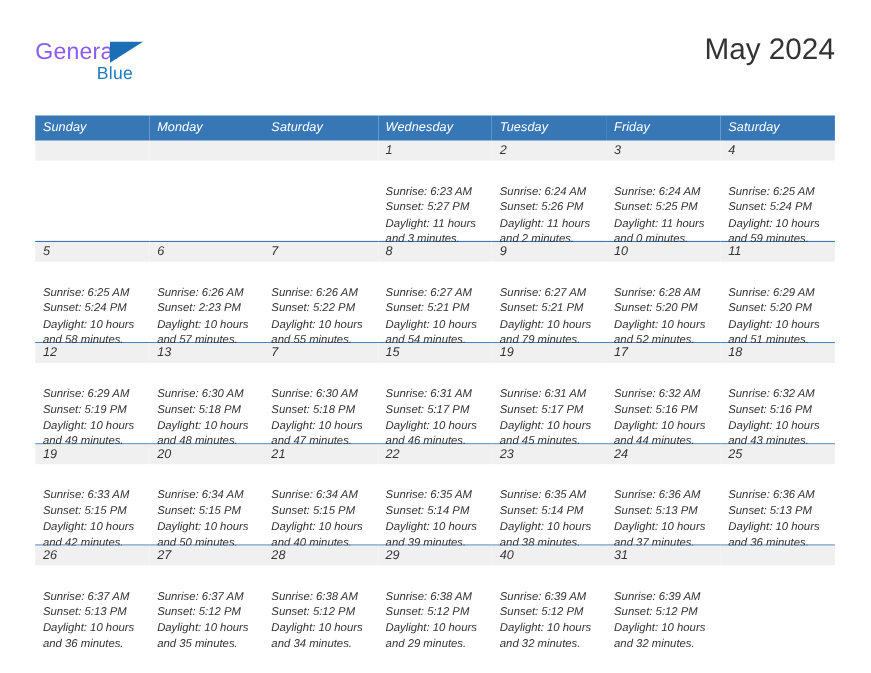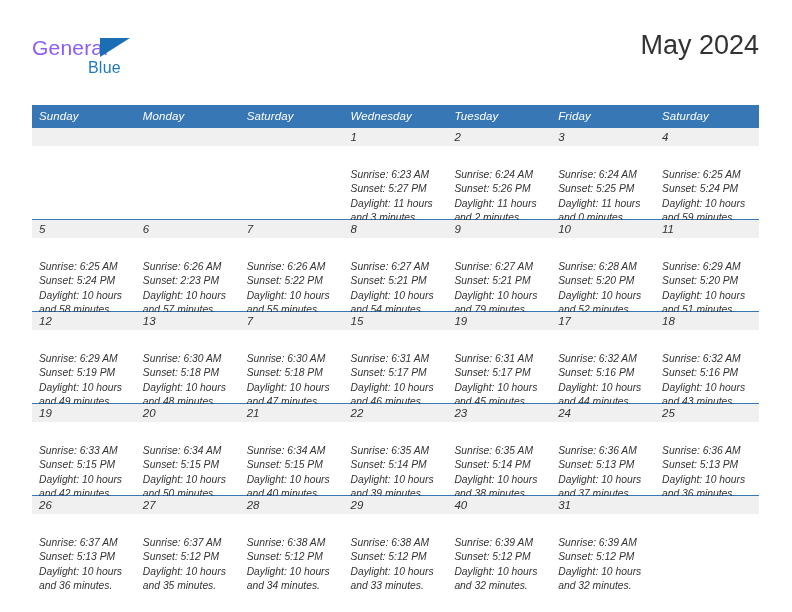--- a/index.html
+++ b/index.html
@@ -515,21 +515,21 @@
               </div>
             </div>
           </td>
           <td>
             <div class="daycell">
               <div class="daynum-band">29</div>
               <div class="info">
                 <div>Sunrise: 6:38 AM</div>
                 <div>Sunset: 5:12 PM</div>
                 <div>Daylight: 10 hours</div>
-                <div>and 33 minutes.</div>
+                <div>and 29 minutes.</div>
               </div>
             </div>
           </td>
           <td>
             <div class="daycell">
               <div class="daynum-band">40</div>
               <div class="info">
                 <div>Sunrise: 6:39 AM</div>
                 <div>Sunset: 5:12 PM</div>
                 <div>Daylight: 10 hours</div>

